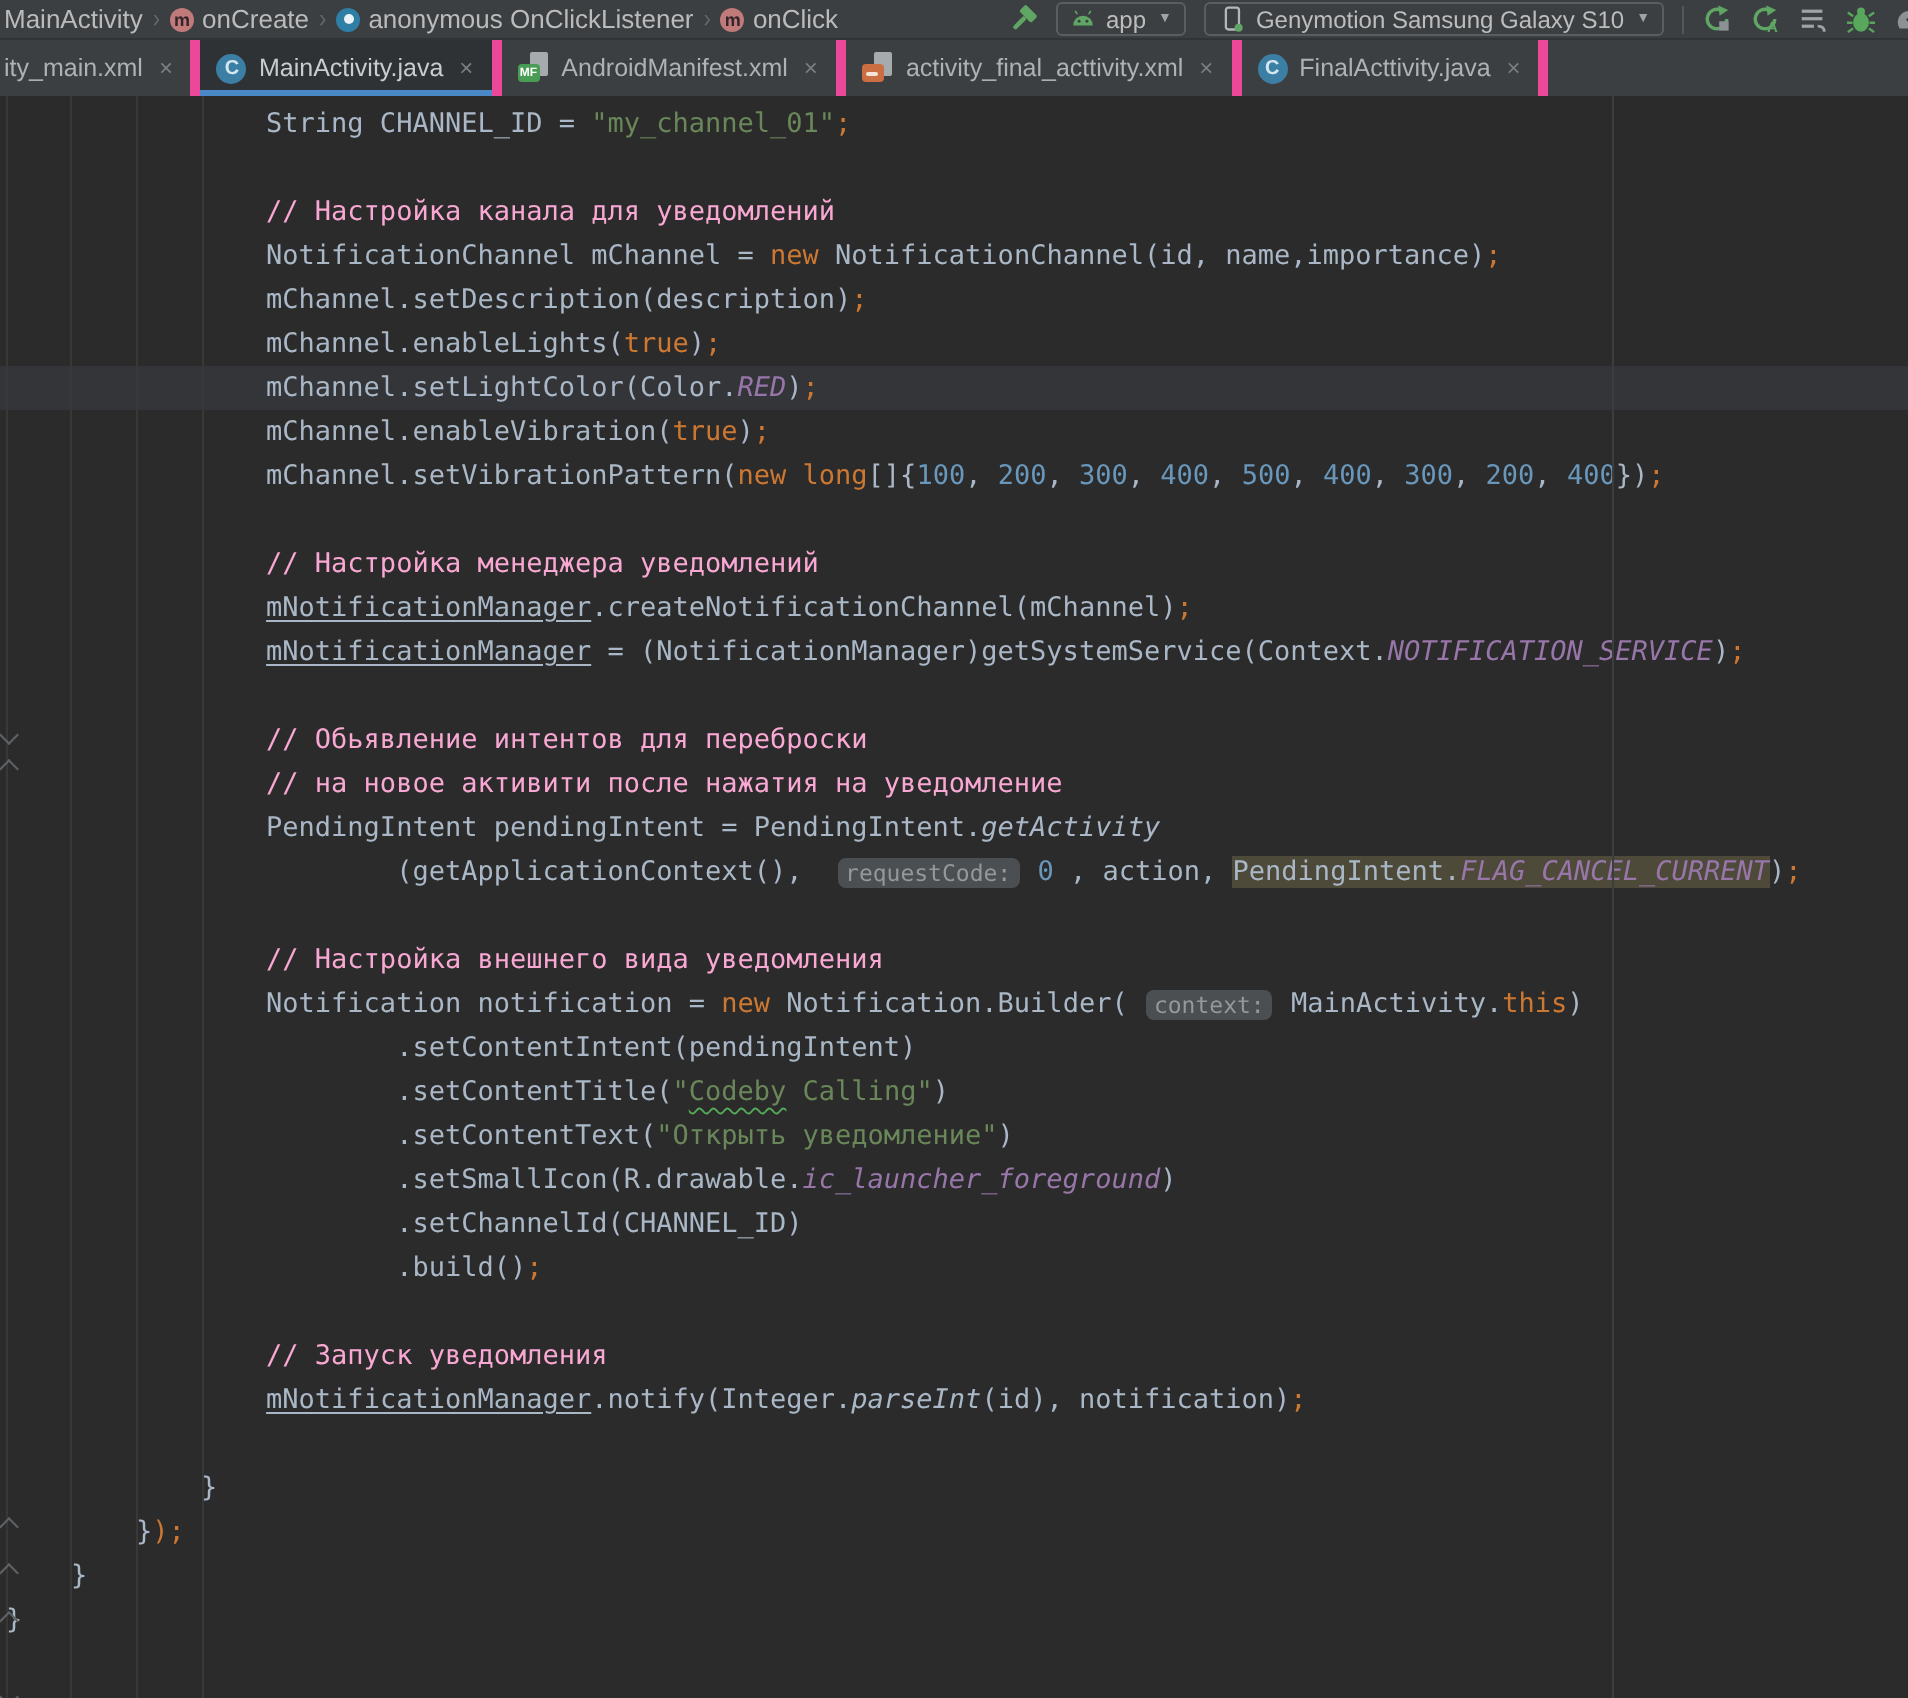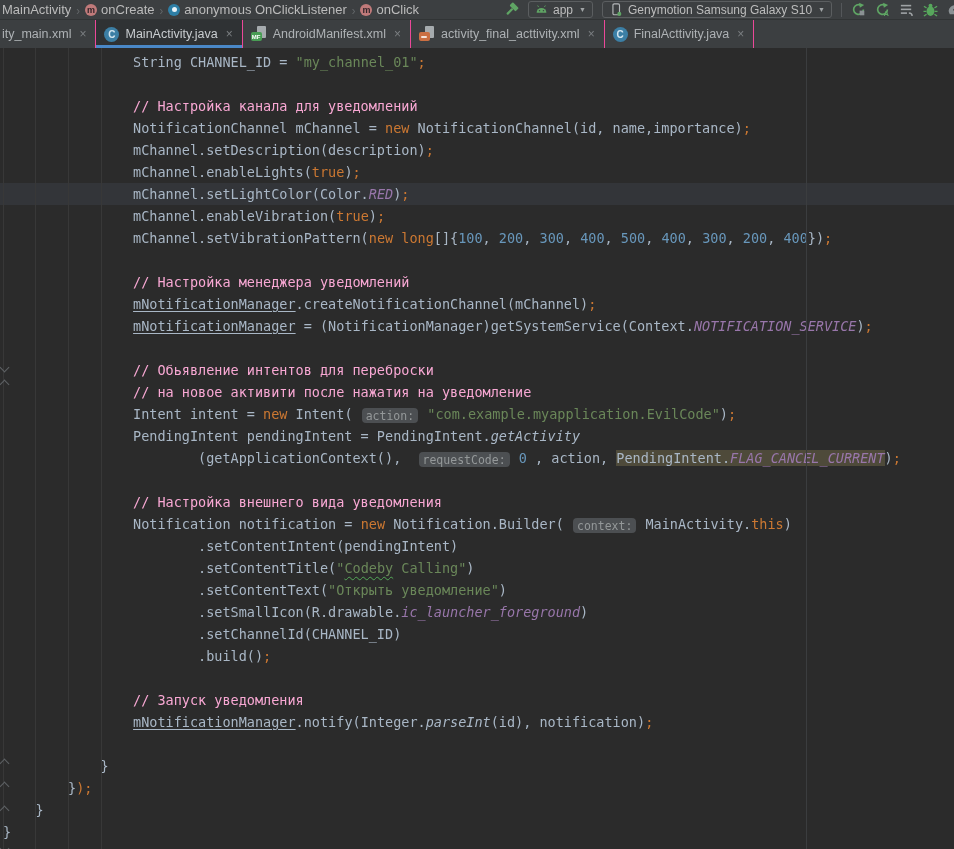--- a/index.html
+++ b/index.html
@@ -22,21 +22,21 @@
   .combo{display:flex;align-items:center;gap:5px;border:1px solid #5b5e60;border-radius:3px;
          height:15px;padding:0 6px;font-size:12px;color:#bdbdbd;cursor:default;white-space:nowrap;}
   .combo .arrow{font-size:7px;color:#a0a4a6;margin-left:1px;}
   .vsep{width:1px;height:14px;background:#54575a;}
   .act-icon{width:15px;height:15px;display:block;cursor:default;flex:none;}
 
   
   #tabbar{position:absolute;top:20px;left:0;width:954px;height:28px;background:#3c3f41;
           display:flex;align-items:stretch;overflow:hidden;}
   .tab{display:flex;align-items:center;gap:6px;padding:0 9px 0 8px;font-size:12.5px;
-       color:#aeb2b5;background:#3c3f41;border-right:1px solid #ec4899;position:relative;
+       color:#aeb2b5;background:#3c3f41;border-right:5px solid #ec4899;position:relative;
        cursor:default;white-space:nowrap;}
   .tab.clipped{padding-left:2px;}
   .tab.active{background:#2f3234;color:#c9cdd0;}
   .tab.active::after{content:"";position:absolute;left:0;right:0;bottom:0;height:3px;background:#4a88c7;}
   .tab .close{color:#7b7f82;font-size:12px;margin-left:2px;line-height:1;}
   .ic-class{width:15px;height:15px;border-radius:50%;background:#3c7fa5;color:#d4e6f0;
             font-size:10px;font-weight:bold;display:flex;align-items:center;justify-content:center;flex:none;}
   .ic-file{position:relative;width:16px;height:16px;flex:none;}
   .ic-file .page{position:absolute;right:1px;top:0px;width:9px;height:12px;background:#a6abae;border-radius:1px;}
   .ic-file .badge{position:absolute;left:0;bottom:1px;width:11px;height:9px;border-radius:2px;
@@ -204,21 +204,20 @@
         <div class="code-line caret-line"><span class="sg-d">                mChannel.setLightColor(Color.</span><span class="sg-sf">RED</span><span class="sg-d">)</span><span class="sg-k">;</span></div>
         <div class="code-line"><span class="sg-d">                mChannel.enableVibration(</span><span class="sg-k">true</span><span class="sg-d">)</span><span class="sg-k">;</span></div>
         <div class="code-line"><span class="sg-d">                mChannel.setVibrationPattern(</span><span class="sg-k">new</span><span class="sg-d"> </span><span class="sg-k">long</span><span class="sg-d">[]{</span><span class="sg-n">100</span><span class="sg-d">, </span><span class="sg-n">200</span><span class="sg-d">, </span><span class="sg-n">300</span><span class="sg-d">, </span><span class="sg-n">400</span><span class="sg-d">, </span><span class="sg-n">500</span><span class="sg-d">, </span><span class="sg-n">400</span><span class="sg-d">, </span><span class="sg-n">300</span><span class="sg-d">, </span><span class="sg-n">200</span><span class="sg-d">, </span><span class="sg-n">400</span><span class="sg-d">})</span><span class="sg-k">;</span></div>
         <div class="code-line"></div>
         <div class="code-line"><span class="sg-c">                // Настройка менеджера уведомлений</span></div>
         <div class="code-line"><span class="sg-d">                </span><span class="sg-u">mNotificationManager</span><span class="sg-d">.createNotificationChannel(mChannel)</span><span class="sg-k">;</span></div>
         <div class="code-line"><span class="sg-d">                </span><span class="sg-u">mNotificationManager</span><span class="sg-d"> = (NotificationManager)getSystemService(Context.</span><span class="sg-sf">NOTIFICATION_SERVICE</span><span class="sg-d">)</span><span class="sg-k">;</span></div>
         <div class="code-line"></div>
         <div class="code-line"><span class="sg-c">                // Обьявление интентов для переброски</span></div>
         <div class="code-line"><span class="sg-c">                // на новое активити после нажатия на уведомление</span></div>
-        <div class="code-line"><span class="sg-d">                Intent intent = </span><span class="sg-k">new</span><span class="sg-d"> Intent( </span><span class="sg-hint">action:</span><span class="sg-d"> </span><span class="sg-s">"com.example.myapplication.EvilCode"</span><span class="sg-d">)</span><span class="sg-k">;</span></div>
         <div class="code-line"><span class="sg-d">                PendingIntent pendingIntent = PendingIntent.</span><span class="sg-it">getActivity</span></div>
         <div class="code-line"><span class="sg-d">                        (getApplicationContext(),  </span><span class="sg-hint">requestCode:</span><span class="sg-d"> </span><span class="sg-n">0</span><span class="sg-d"> , action, </span><span class="sg-hld">PendingIntent.</span><span class="sg-hlsf">FLAG_CANCEL_CURRENT</span><span class="sg-d">)</span><span class="sg-k">;</span></div>
         <div class="code-line"></div>
         <div class="code-line"><span class="sg-c">                // Настройка внешнего вида уведомления</span></div>
         <div class="code-line"><span class="sg-d">                Notification notification = </span><span class="sg-k">new</span><span class="sg-d"> Notification.Builder( </span><span class="sg-hint">context:</span><span class="sg-d"> MainActivity.</span><span class="sg-k">this</span><span class="sg-d">)</span></div>
         <div class="code-line"><span class="sg-d">                        .setContentIntent(pendingIntent)</span></div>
         <div class="code-line"><span class="sg-d">                        .setContentTitle(</span><span class="sg-s">"</span><span class="sg-sw">Codeby</span><span class="sg-s"> Calling"</span><span class="sg-d">)</span></div>
         <div class="code-line"><span class="sg-d">                        .setContentText(</span><span class="sg-s">"Открыть уведомление"</span><span class="sg-d">)</span></div>
         <div class="code-line"><span class="sg-d">                        .setSmallIcon(R.drawable.</span><span class="sg-sf">ic_launcher_foreground</span><span class="sg-d">)</span></div>
         <div class="code-line"><span class="sg-d">                        .setChannelId(CHANNEL_ID)</span></div>

